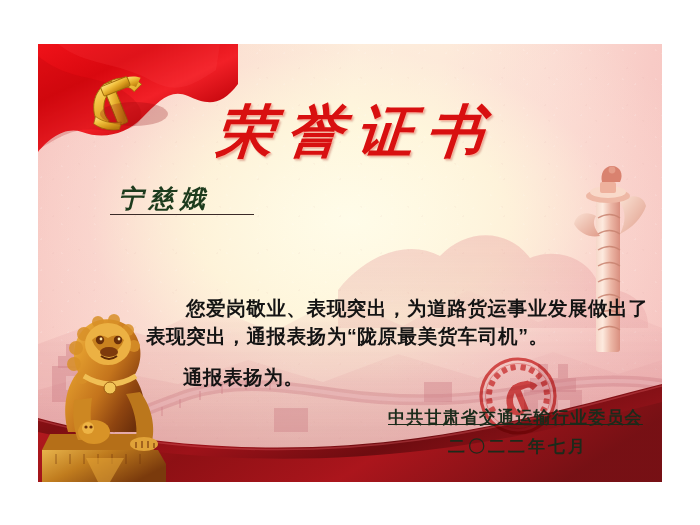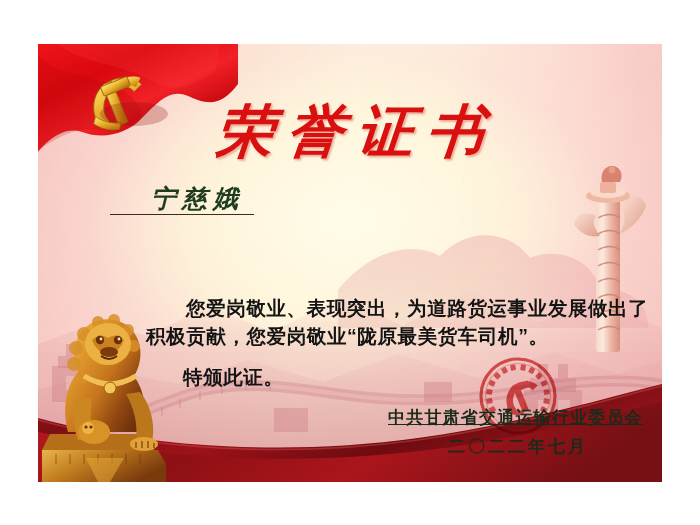--- a/index.html
+++ b/index.html
@@ -128,21 +128,21 @@
   #recipient-name {
     font-family: "DejaVu Serif", "Liberation Serif", serif;
     font-size: 25px;
     font-weight: bold;
     font-style: italic;
     color: #1d3b1d;
     letter-spacing: 6px;
     padding: 0 10px 2px 8px;
     border-bottom: 1.6px solid #3a2a28;
     min-width: 126px;
-    text-align: right;
+    text-align: left;
     line-height: 1.05;
   }
 
   #recipient-suffix {
     font-size: 19px;
     font-weight: bold;
     color: #181818;
     margin-left: 5px;
     letter-spacing: 2px;
     padding-bottom: 2px;
@@ -460,21 +460,21 @@
 
     <div id="content">
 
       <div id="title">荣誉证书</div>
 
       <div id="recipient-row">
         <span id="recipient-name">宁慈娥</span>
       </div>
 
       <div class="body-line" id="body-line-1">您爱岗敬业、表现突出，为道路货运事业发展做出了</div>
-      <div class="body-line" id="body-line-2">积极贡献，您爱岗敬业“陇原最美货车司机”。</div>
-      <div class="body-line" id="body-line-3">特颁此证。</div>
+      <div class="body-line" id="body-line-2">表现突出，通报表扬为“陇原最美货车司机”。</div>
+      <div class="body-line" id="body-line-3">通报表扬为。</div>
 
       <div class="sign-line" id="signer">中共甘肃省交通运输行业委员会</div>
       <div class="sign-line" id="sign-date">二〇二二年七月</div>
 
     </div>
   </div>
 </div>
 
 </body></html>

